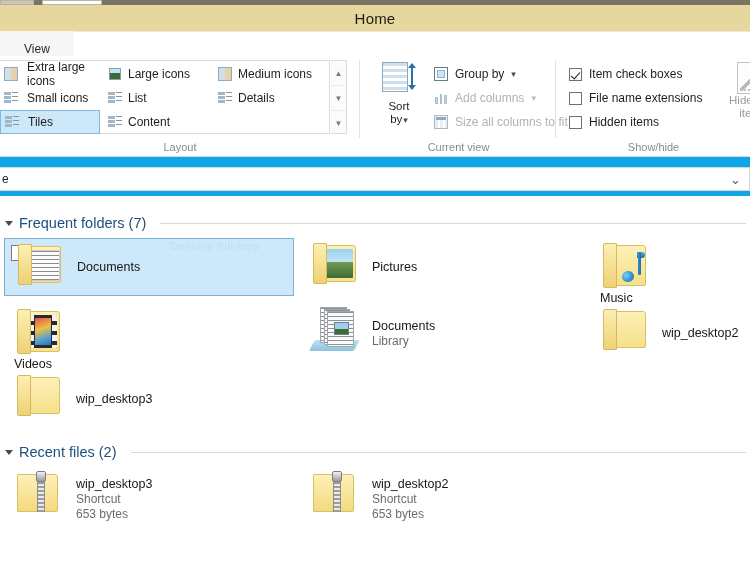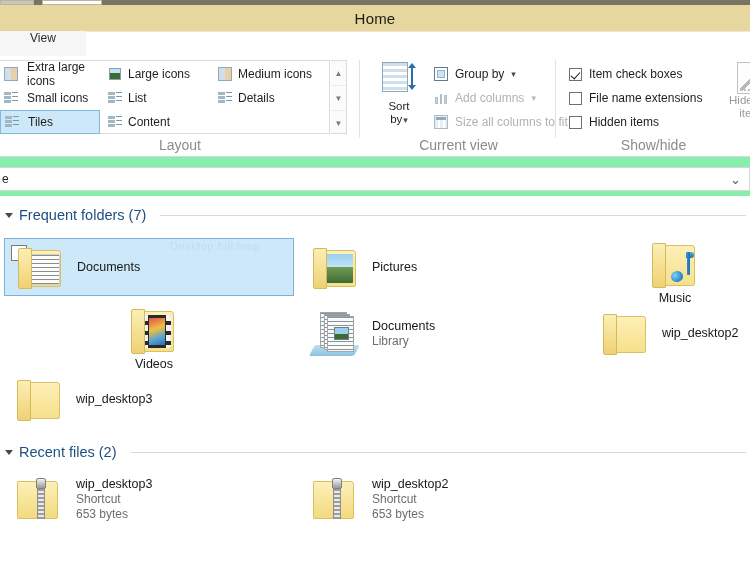--- a/index.html
+++ b/index.html
@@ -6,21 +6,21 @@
     margin: 0; padding: 0;
     width: 750px; height: 565px;
     overflow: hidden;
     background: #ffffff;
     font-family: "Liberation Sans", sans-serif;
     -webkit-font-smoothing: antialiased;
   }
   #app {
     position: relative;
     width: 750px; height: 565px;
-    background: #86efac;
+    background: #0ea5e9;
   }
 
   
   .top-sliver {
     position: absolute; left: 0; top: 0; width: 750px; height: 5px;
     background: #7a7465;
   }
   .top-sliver .sliver-btn {
     position: absolute; top: 0; height: 5px;
     background: #ffffff; border: 1px solid #b9b3a3;
@@ -39,22 +39,22 @@
     font-size: 15px; color: #1c1c14; letter-spacing: .2px;
   }
 
   
   .tabstrip {
     position: absolute; left: 0; top: 31px; width: 750px; height: 25px;
     background: #e6d79e;
   }
   .tab {
     position: absolute; top: 0; left: 0; height: 25px;
-    display: flex; align-items: flex-start; justify-content: center;
-    padding: 0 30px;
+    display: flex; align-items: flex-end; justify-content: center;
+    padding: 0 24px;
     font-size: 12px; color: #3b3b33;
   }
   .tab.active {
     background: #f6f6f6;
     color: #2b2b2b;
   }
   .tabstrip .tabs-filler {
     position: absolute; left: 47px; top: 0; right: 0; height: 25px;
     background: #ffffff;
     border-top: 1px solid #f0e9cf;
@@ -73,21 +73,21 @@
     position: absolute; top: 0; height: 100px;
     box-sizing: border-box;
   }
   .rgroup + .rgroup { }
   .rgroup .sep {
     position: absolute; right: 0; top: 4px; bottom: 18px;
     width: 1px; background: #e2e2e2;
   }
   .rgroup .glabel {
     position: absolute; left: 0; right: 0; bottom: 3px;
-    text-align: center; font-size: 14px; color: #8b8b8b;
+    text-align: center; font-size: 11px; color: #8b8b8b;
   }
 
   
   #grp-layout { left: 0; width: 360px; }
   .gallery {
     position: absolute; left: 0; top: 4px; width: 330px; height: 74px;
     border: 1px solid #dcdcdc; border-left: none;
     box-sizing: border-box;
     background: #fff;
   }
@@ -207,21 +207,21 @@
   }
   .section-head .sh-text {
     font-size: 14.5px; color: #1d4f80; white-space: nowrap;
   }
   .section-head .rule {
     flex: 1 1 auto; height: 1px; background: #d9d9d9; margin-left: 8px; margin-right: 4px;
   }
 
   .tile {
     position: absolute;
-    display: flex; align-items: center;
+    display: flex; 
     box-sizing: border-box;
   }
   .tile.selected {
     background: #cde8f8;
     border: 1px solid #7ab3d6;
   }
   .tile .tile-chk {
     position: absolute; left: 6px; top: 6px;
     width: 16px; height: 16px;
     border: 1px solid #7a7a7a; background: #fff;
@@ -617,21 +617,21 @@
     </div>
   </div>
 
   <div class="addrbar">
     <span class="addr-text">e</span>
     <span class="addr-chev">⌄</span>
   </div>
 
   <div class="content">
 
-    <div class="section-head" style="top:8px;">
+    <div class="section-head" style="top:16px;">
       <span class="tri"></span>
       <span class="sh-text">Frequent folders (7)</span>
       <span class="rule"></span>
     </div>
 
     <div class="tile selected" style="left:4px; top:42px; width:290px; height:58px;">
       <span class="tile-chk"></span>
       <span class="tile-ic">
         <span class="folder">
             <span class="shadow"></span>

